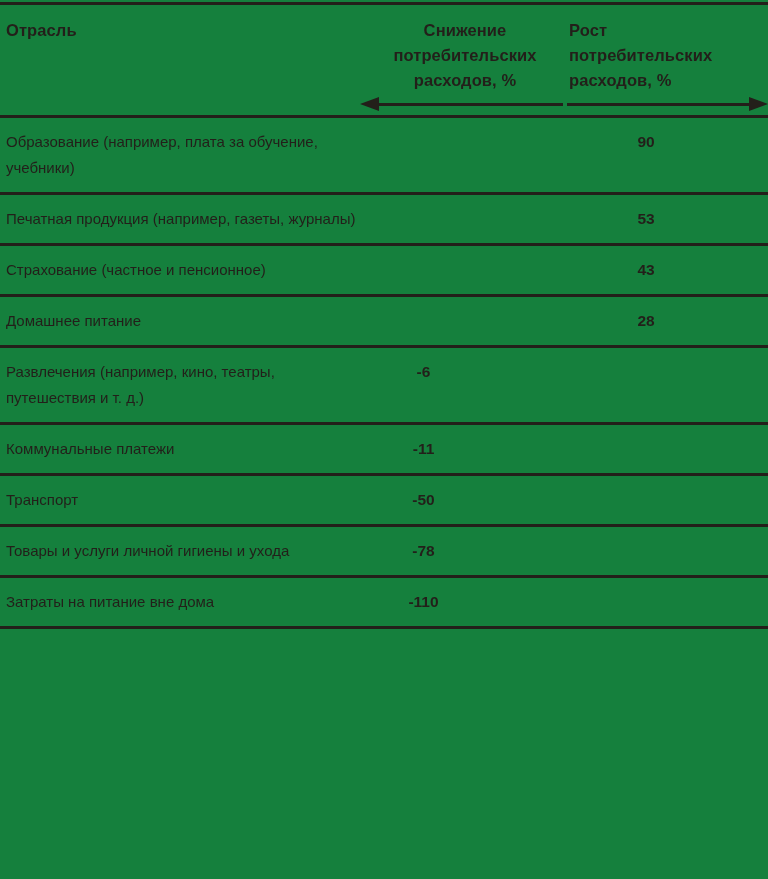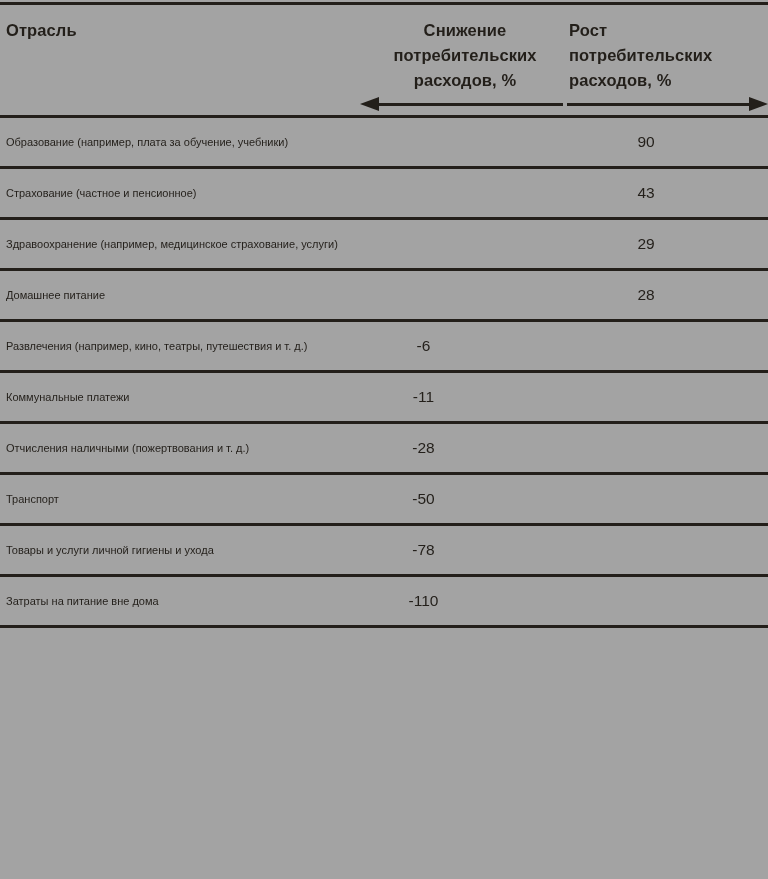--- a/index.html
+++ b/index.html
@@ -13,21 +13,21 @@
     height: 879px;
     font-family: "Liberation Sans", sans-serif;
     color: #231f1a;
     -webkit-font-smoothing: antialiased;
   }
 
   .sheet {
     position: relative;
     width: 768px;
     height: 879px;
-    background: #a3a3a3;
+    background: #15803d;
     box-sizing: border-box;
   }
 
   
   .rule {
     position: absolute;
     left: 0;
     width: 768px;
     height: 3px;
     background: #231f1a;
@@ -98,28 +98,28 @@
 
   tbody td {
     padding: 0;
     vertical-align: top;
     border-top: 3px solid #231f1a;
   }
   tbody tr:last-child td { border-bottom: 3px solid #231f1a; }
 
   .industry-cell {
     padding: 11px 4px 11px 6px;
-    font-size: 11px;
+    font-size: 15px;
     line-height: 26px;
     font-weight: normal;
   }
   .num-cell {
     padding: 11px 0 11px 0;
     font-size: 15.5px;
-    font-weight: normal;
+    font-weight: bold;
     text-align: center;
     line-height: 26px;
   }
   .num-cell.decrease { padding-right: 78px; }
   .num-cell.increase { padding-right: 41px; }
 
   .row-tall .industry-cell,
   .row-tall .num-cell { padding-top: 11px; padding-bottom: 11px; }
 </style>
 </head>
@@ -180,42 +180,42 @@
           </td>
           <td>
             <div class="num-cell decrease"></div>
           </td>
           <td>
             <div class="num-cell increase">90</div>
           </td>
         </tr>
         <tr class="row-tall">
           <td>
+            <div class="industry-cell">Печатная продукция (например, газеты, журналы)</div>
+          </td>
+          <td>
+            <div class="num-cell decrease"></div>
+          </td>
+          <td>
+            <div class="num-cell increase">53</div>
+          </td>
+        </tr>
+        <tr class="row-tall">
+          <td>
             <div class="industry-cell">Страхование (частное и пенсионное)</div>
           </td>
           <td>
             <div class="num-cell decrease"></div>
           </td>
           <td>
             <div class="num-cell increase">43</div>
           </td>
         </tr>
         <tr class="row-tall">
           <td>
-            <div class="industry-cell">Здравоохранение (например, медицинское страхование, услуги)</div>
-          </td>
-          <td>
-            <div class="num-cell decrease"></div>
-          </td>
-          <td>
-            <div class="num-cell increase">29</div>
-          </td>
-        </tr>
-        <tr class="row-tall">
-          <td>
             <div class="industry-cell">Домашнее питание</div>
           </td>
           <td>
             <div class="num-cell decrease"></div>
           </td>
           <td>
             <div class="num-cell increase">28</div>
           </td>
         </tr>
         <tr class="row-tall">
@@ -228,31 +228,20 @@
           <td>
             <div class="num-cell increase"></div>
           </td>
         </tr>
         <tr class="row-tall">
           <td>
             <div class="industry-cell">Коммунальные платежи</div>
           </td>
           <td>
             <div class="num-cell decrease">-11</div>
-          </td>
-          <td>
-            <div class="num-cell increase"></div>
-          </td>
-        </tr>
-        <tr class="row-tall">
-          <td>
-            <div class="industry-cell">Отчисления наличными (пожертвования и т. д.)</div>
-          </td>
-          <td>
-            <div class="num-cell decrease">-28</div>
           </td>
           <td>
             <div class="num-cell increase"></div>
           </td>
         </tr>
         <tr class="row-tall">
           <td>
             <div class="industry-cell">Транспорт</div>
           </td>
           <td>

